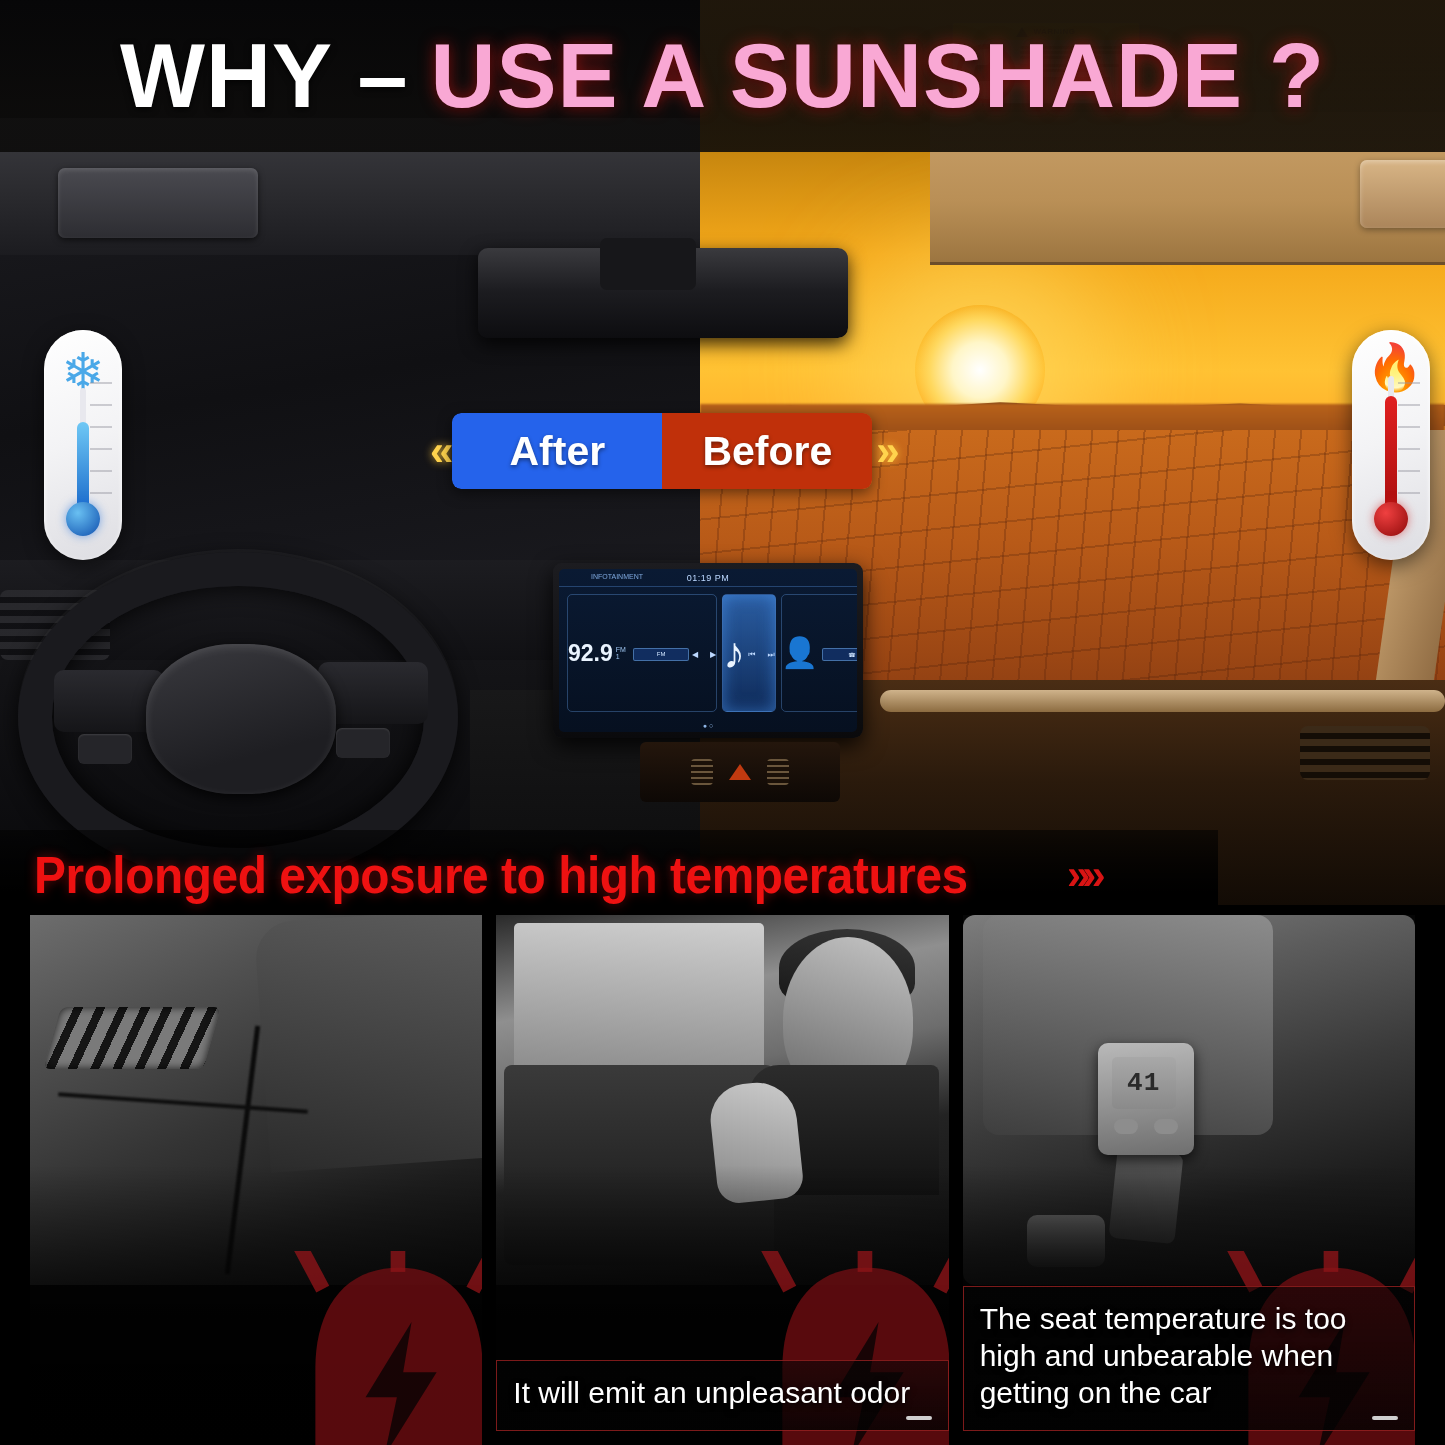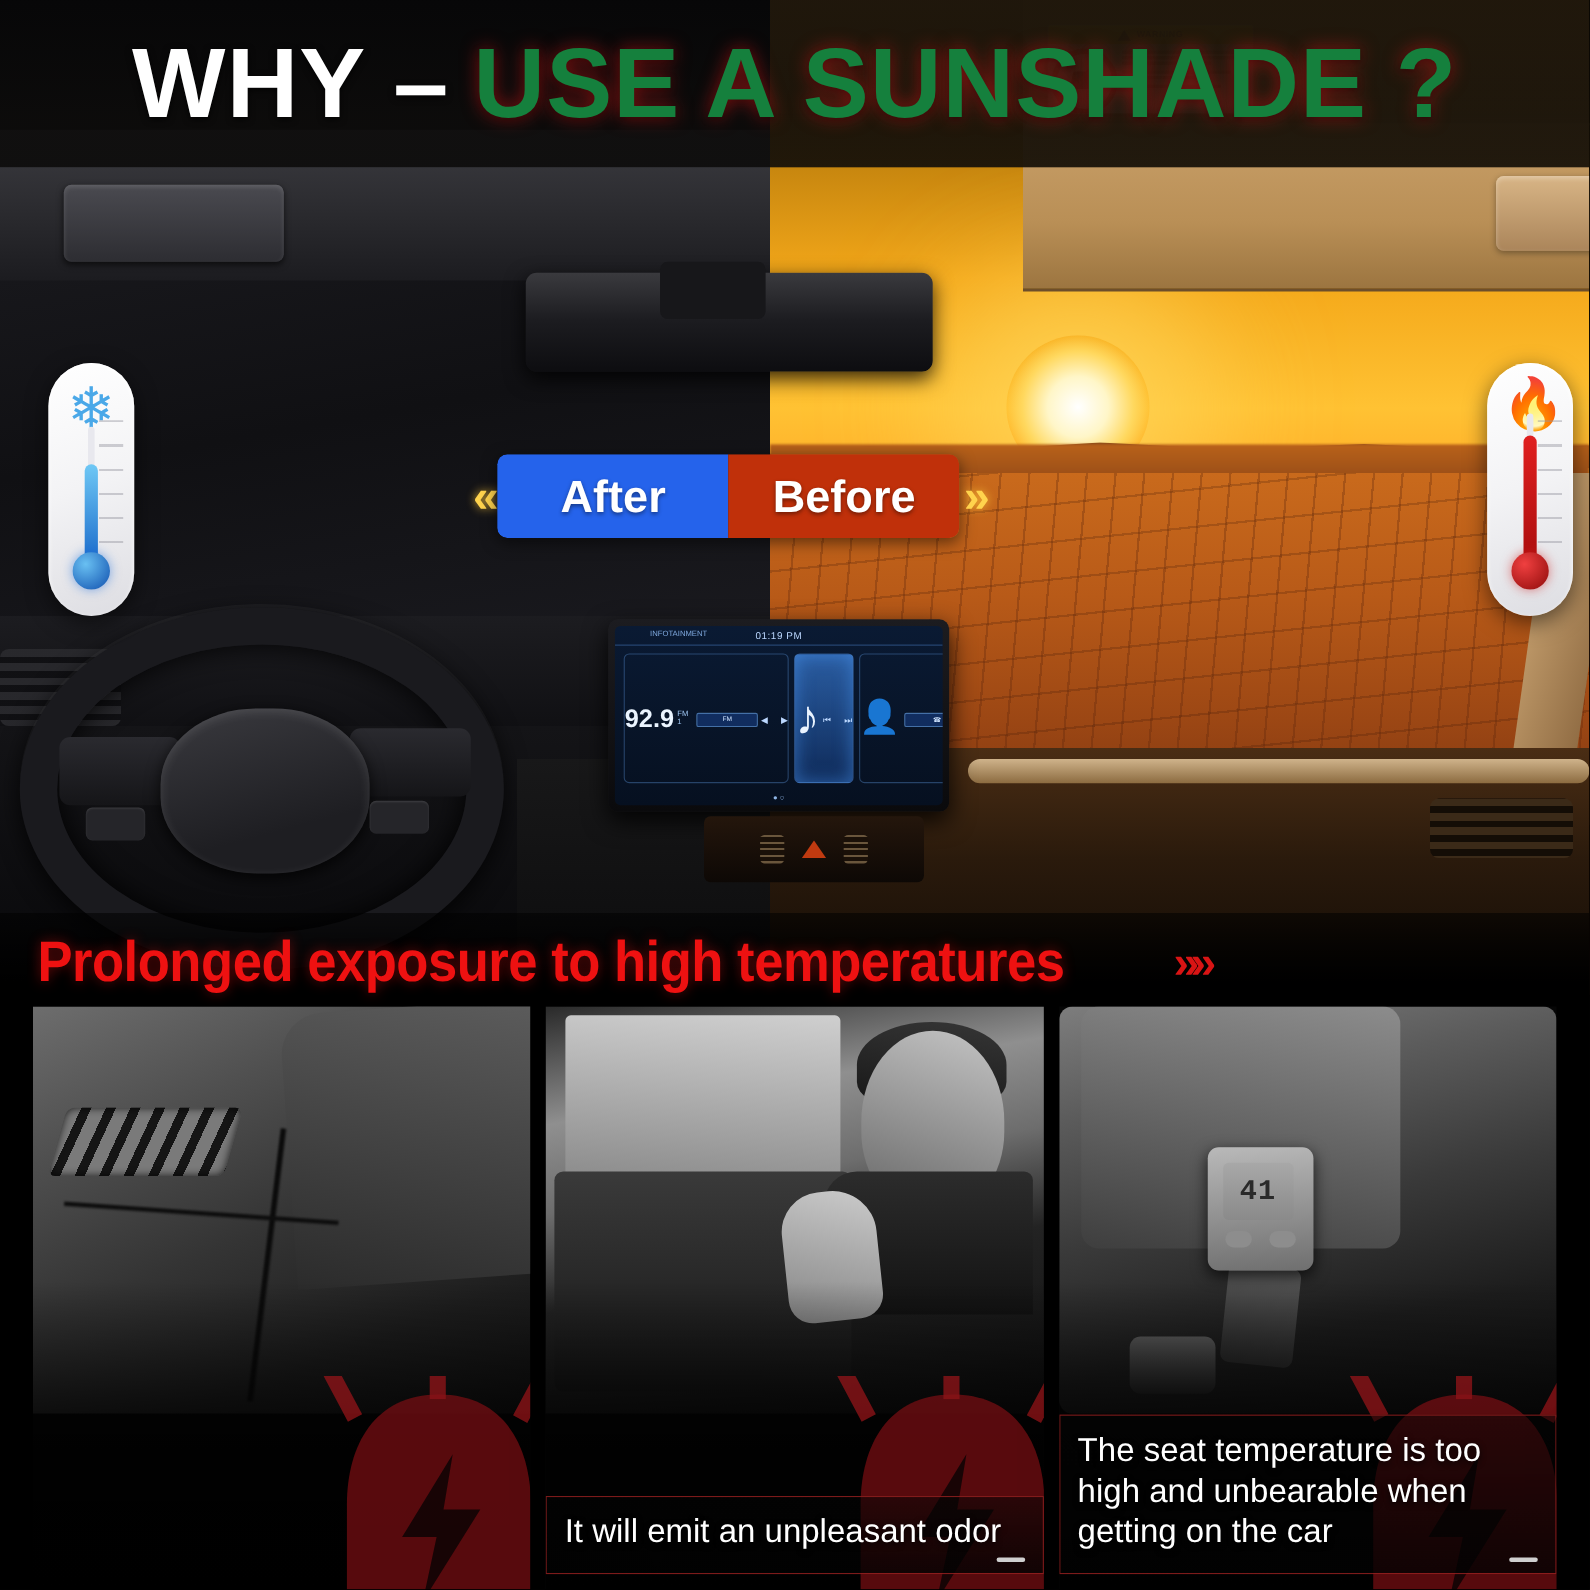--- a/index.html
+++ b/index.html
@@ -84,21 +84,21 @@
   
   .title-band{position:absolute;left:0;top:0;width:1445px;height:152px;
     background:linear-gradient(180deg,rgba(6,6,7,.93) 0%,rgba(10,9,8,.88) 70%,rgba(8,7,6,.82) 100%);}
   .title-band .tb-right{position:absolute;left:700px;top:0;width:745px;height:152px;
     background:linear-gradient(180deg,rgba(36,26,12,.82),rgba(30,22,10,.72));}
   .title{position:absolute;left:0;top:0;width:1445px;height:152px;display:flex;align-items:center;
     justify-content:center;gap:22px;}
   .title span{font-size:90px;font-weight:bold;letter-spacing:1px;line-height:1;
     font-family:"Liberation Sans",sans-serif;}
   .t-white{color:#fff;text-shadow:0 2px 7px rgba(0,0,0,.8);}
-  .t-red{color:#15803d;text-shadow:0 0 16px rgba(238,28,28,.55),0 2px 6px rgba(0,0,0,.7);}
+  .t-red{color:#f9a8d4;text-shadow:0 0 16px rgba(238,28,28,.55),0 2px 6px rgba(0,0,0,.7);}
 
   
   .thermo{position:absolute;width:78px;height:230px;border-radius:39px;
     background:linear-gradient(160deg,#ffffff 0%,#f3f3f5 48%,#dddde2 100%);
     box-shadow:0 6px 20px rgba(0,0,0,.55),inset 0 2px 5px rgba(255,255,255,.95);}
   .thermo .ticks{position:absolute;left:46px;top:52px;width:22px;height:130px;
     background:repeating-linear-gradient(180deg,rgba(150,150,160,.45) 0 2px,rgba(0,0,0,0) 2px 22px);}
   .thermo .stem{position:absolute;left:33px;width:12px;border-radius:6px;}
   .thermo .bulb{position:absolute;left:22px;width:34px;height:34px;border-radius:50%;}
   .thermo-cold{left:44px;top:330px;}
@@ -145,21 +145,21 @@
   .hu-note{font-size:44px;color:#eaf4ff;line-height:1;}
   .hu-person{font-size:30px;color:#eaf4ff;line-height:1;}
   .hu-ctrl{display:flex;gap:12px;font-size:8px;color:#bcd8ff;margin-top:3px;}
   .hu-dots{position:absolute;bottom:3px;left:0;width:100%;text-align:center;font-size:7px;color:#8fb6e6;}
   .center-console{position:absolute;left:640px;top:742px;width:200px;height:60px;border-radius:6px;
     background:linear-gradient(180deg,#24160c,#0d0805);display:flex;align-items:center;justify-content:center;gap:16px;}
   .cc-btn{width:22px;height:26px;border-radius:4px;background:repeating-linear-gradient(180deg,#6a563c 0 2px,#1a1008 2px 6px);}
   .cc-haz{width:0;height:0;border-left:11px solid transparent;border-right:11px solid transparent;border-bottom:16px solid #c03a10;}
 
   
-  .mid-band{position:absolute;left:0;top:830px;width:1445px;height:90px;
+  .mid-band{position:absolute;left:0;top:830px;width:1218px;height:90px;
     background:linear-gradient(180deg,rgba(0,0,0,.55),#000 70%);display:flex;align-items:center;}
   .mid-text{margin-left:34px;font-size:52px;font-weight:bold;color:#ee1111;
     font-family:"Liberation Sans Narrow","Liberation Sans",sans-serif;transform:scaleX(.92);transform-origin:left center;
     letter-spacing:-.5px;text-shadow:0 0 12px rgba(230,20,20,.45);white-space:nowrap;}
   .mid-chev{margin-left:18px;font-size:42px;color:#d81414;letter-spacing:-8px;font-weight:bold;}
 
   
   .cards{position:absolute;left:0;top:915px;width:1445px;height:530px;display:flex;gap:14px;padding:0 30px;box-sizing:border-box;}
   .card{position:relative;flex:1;overflow:hidden;background:#060606;}
   .card .photo{position:absolute;left:0;top:0;width:100%;height:370px;filter:grayscale(1);}

